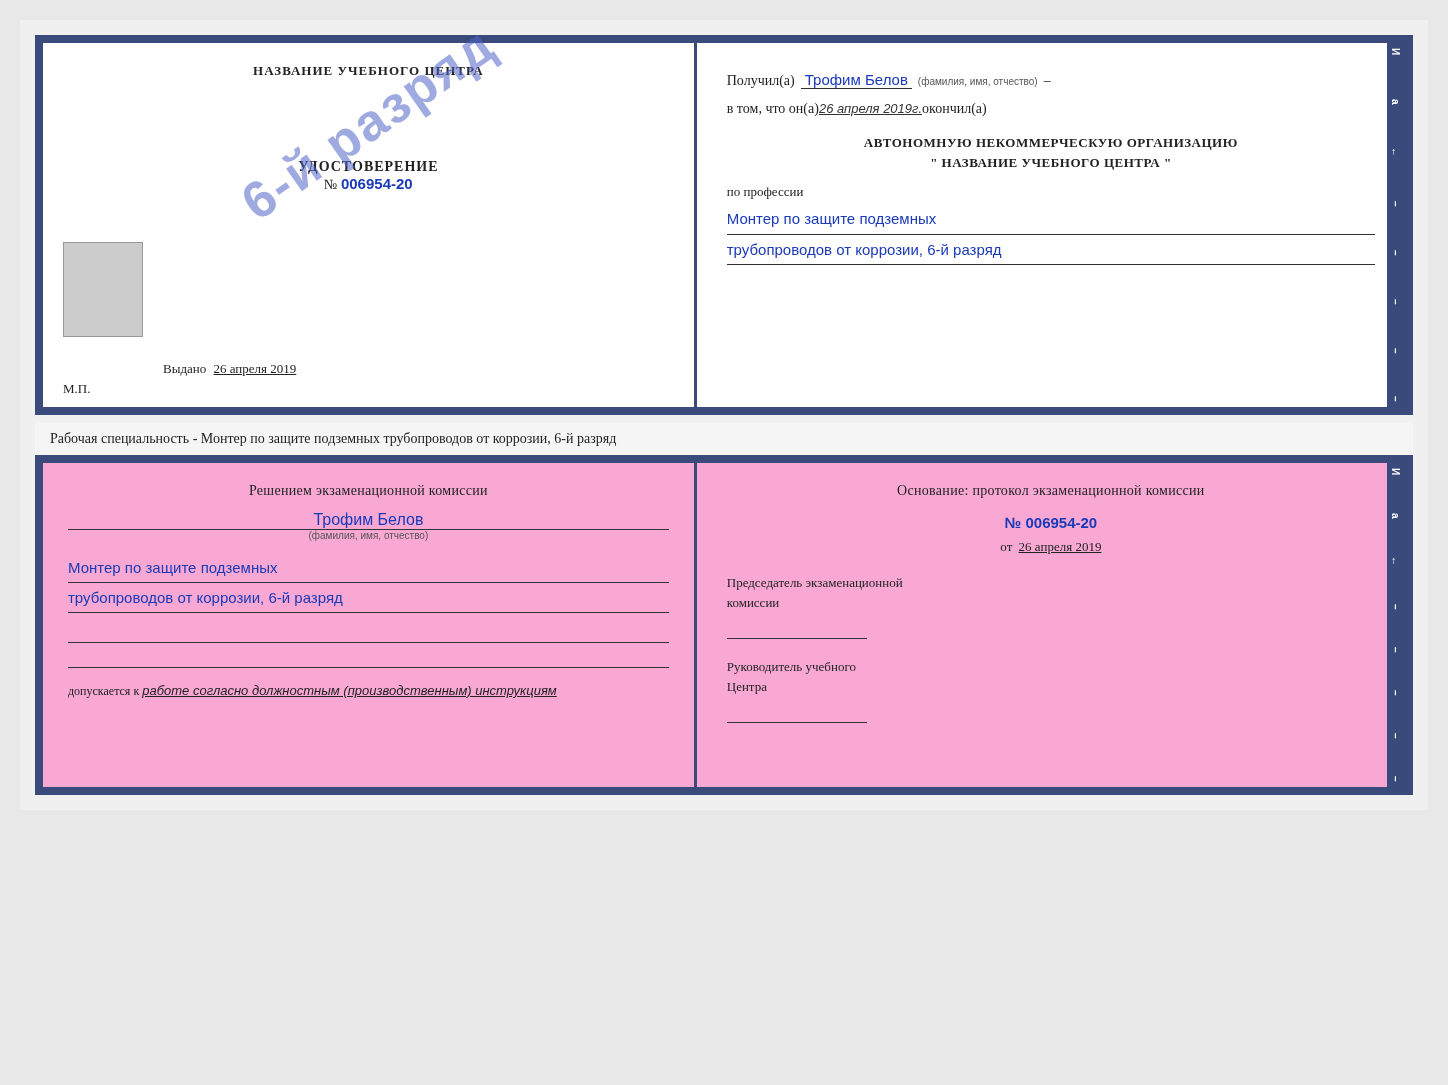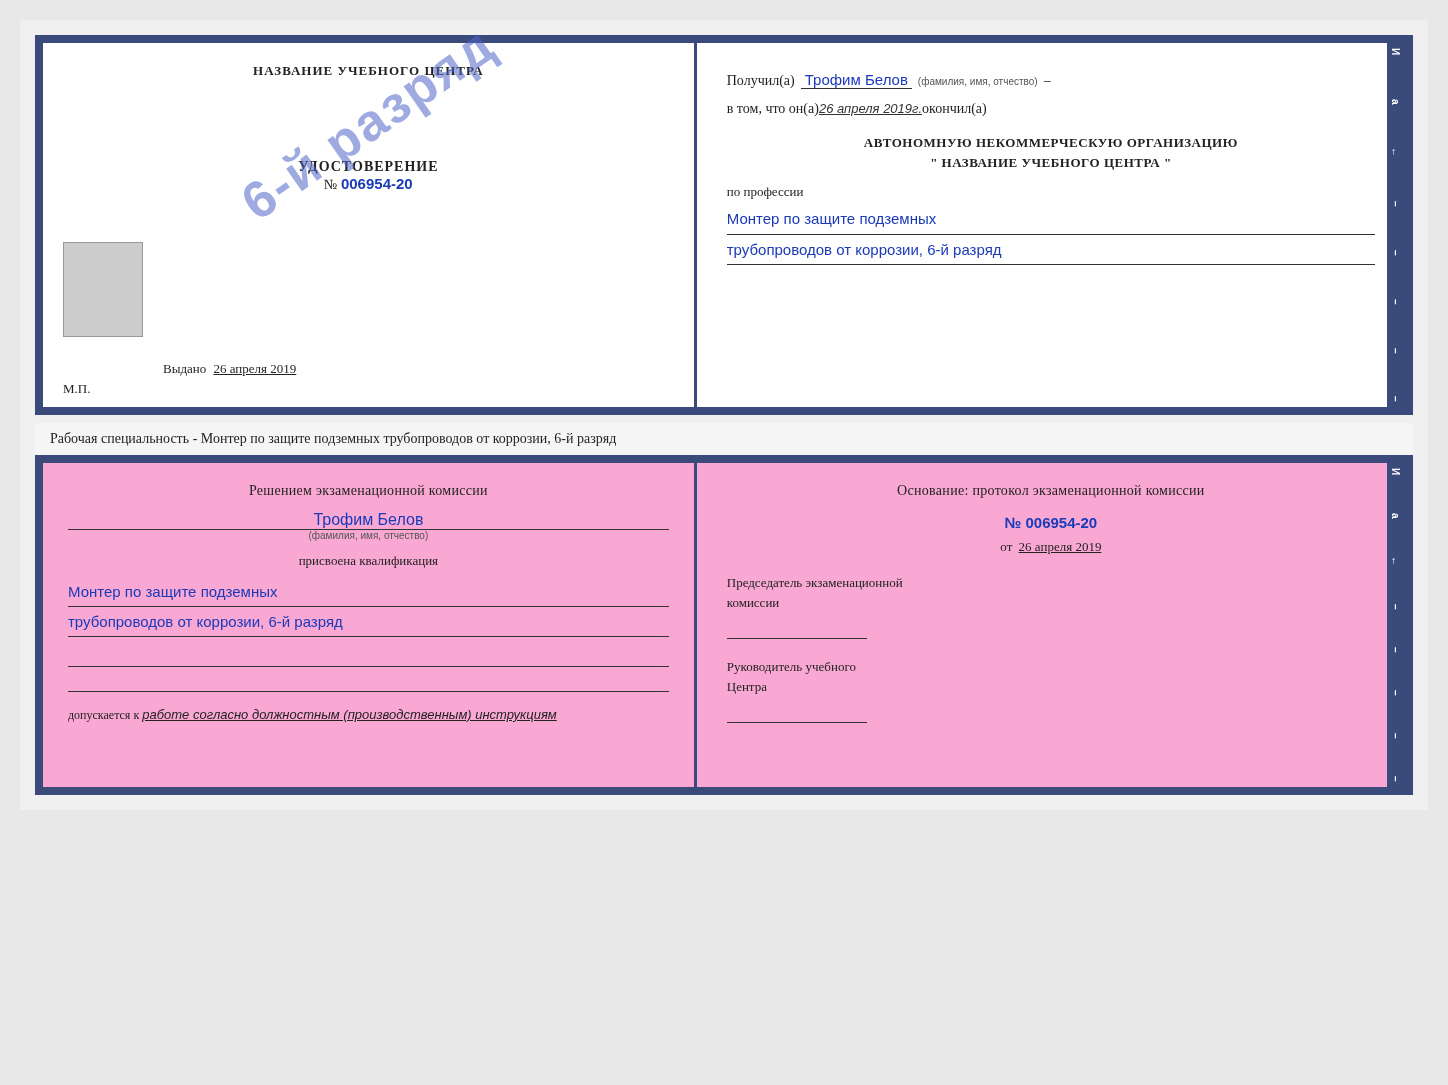--- a/index.html
+++ b/index.html
@@ -436,21 +436,20 @@
   <div class="certificate-bottom">
 
     <div class="cert-bottom-left">
       <div class="komissia-title">Решением экзаменационной комиссии</div>
 
       <div class="fio-block">
         <span class="fio-handwritten">Трофим Белов</span>
         <span class="fio-small">(фамилия, имя, отчество)</span>
       </div>
 
-      <div class="prisvoena-text">присвоена квалификация</div>
 
       <div class="qualification-handwritten">
         <span class="qline">Монтер по защите подземных</span>
         <span class="qline">трубопроводов от коррозии, 6-й разряд</span>
       </div>
 
       <div class="empty-lines">
         <div class="empty-line"></div>
         <div class="empty-line"></div>
       </div>

